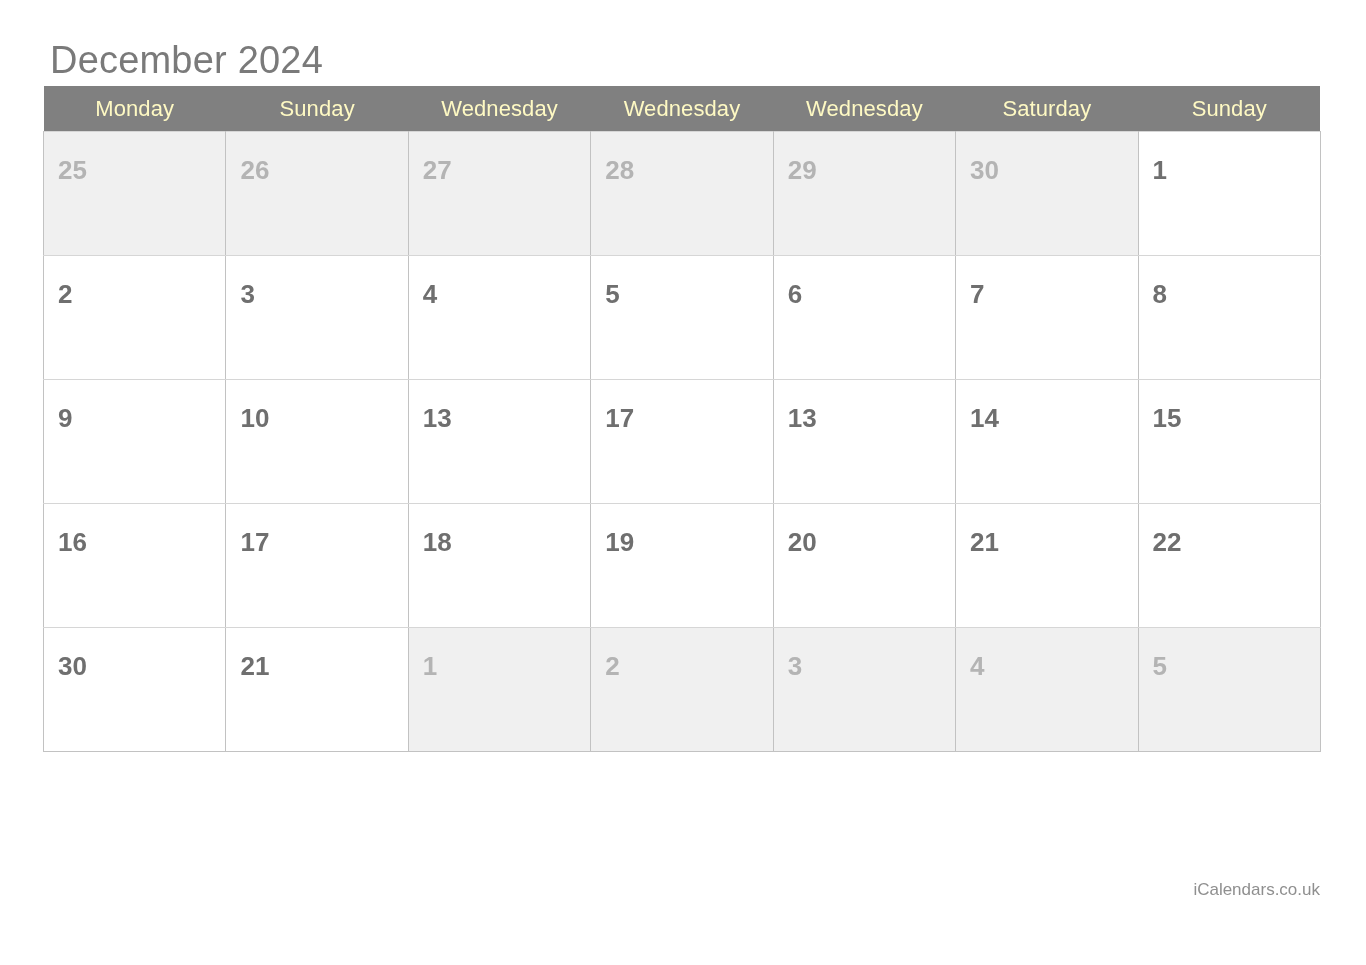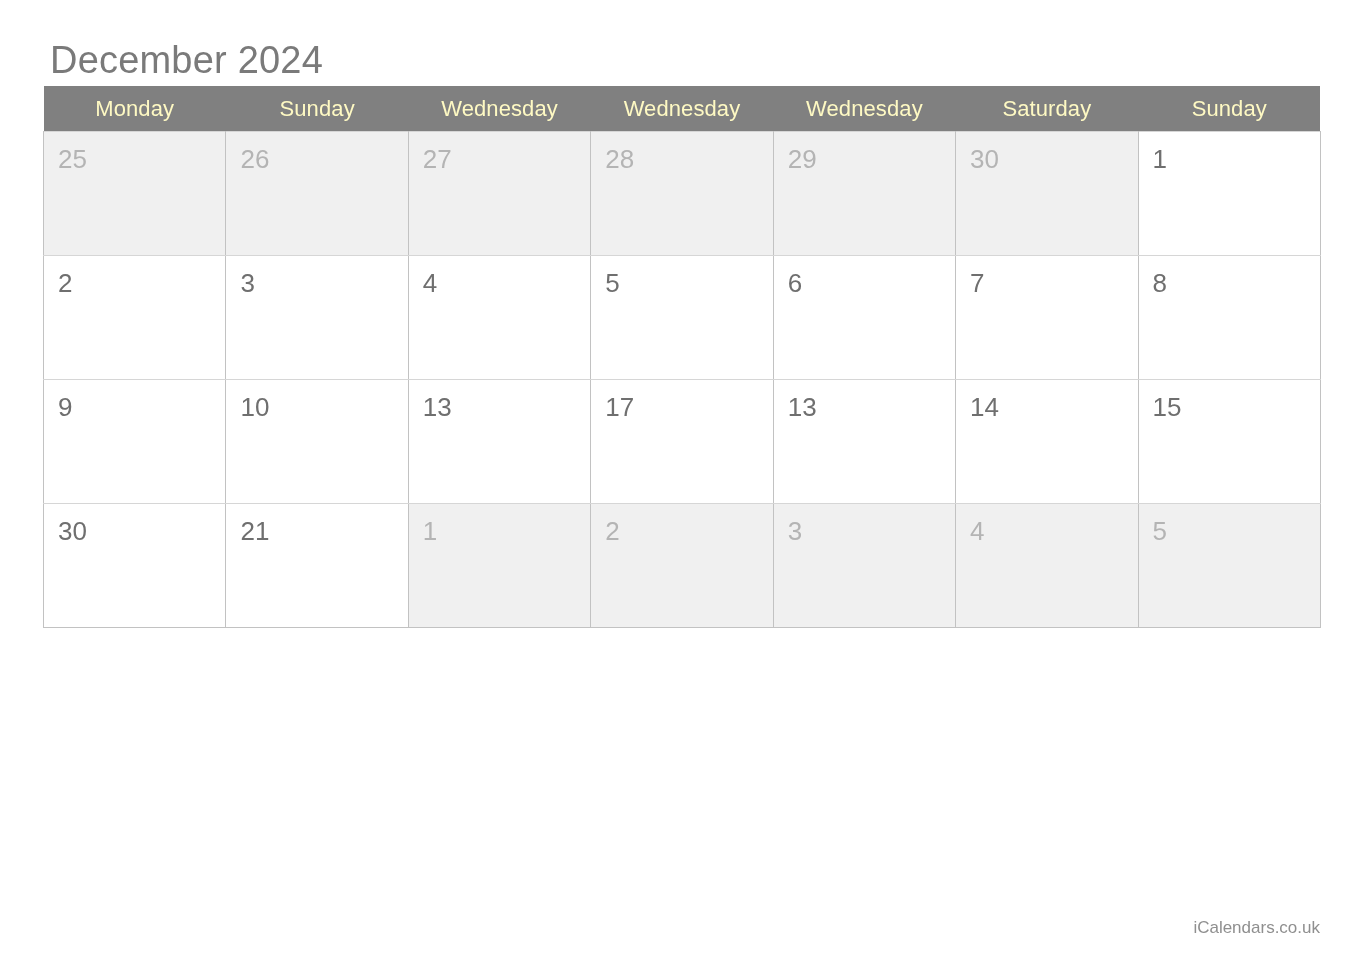--- a/index.html
+++ b/index.html
@@ -79,32 +79,33 @@
   .cal-body td.other-month {
     background: #f0f0f0;
   }
 
   .daynum {
     display: block;
     font-size: 26px;
     line-height: 26px;
     color: #6f6f6f;
     padding: 14px 0 0 14px;
-    font-weight: 400;
+    font-weight: 700;
+    margin-top: 11px;
   }
 
   td.other-month .daynum {
     color: #b4b4b4;
   }
 
   
   .cal-footer {
     position: absolute;
     left: 43px;
-    top: 917px;
+    top: 879px;
     width: 1277px;
     text-align: right;
     font-size: 17px;
     line-height: 22px;
     color: #8f8f8f;
   }
 </style>
 </head>
 <body>
 
@@ -200,20 +201,43 @@
             <span class="daynum">13</span>
           </td>
         <td>
             <span class="daynum">14</span>
           </td>
         <td>
             <span class="daynum">15</span>
           </td>
       </tr>
 
+      <tr>
+        <td>
+            <span class="daynum">16</span>
+          </td>
+        <td>
+            <span class="daynum">17</span>
+          </td>
+        <td>
+            <span class="daynum">18</span>
+          </td>
+        <td>
+            <span class="daynum">19</span>
+          </td>
+        <td>
+            <span class="daynum">20</span>
+          </td>
+        <td>
+            <span class="daynum">21</span>
+          </td>
+        <td>
+            <span class="daynum">22</span>
+          </td>
+      </tr>
 
 
       <tr>
         <td>
             <span class="daynum">30</span>
           </td>
         <td>
             <span class="daynum">21</span>
           </td>
         <td class="other-month">

